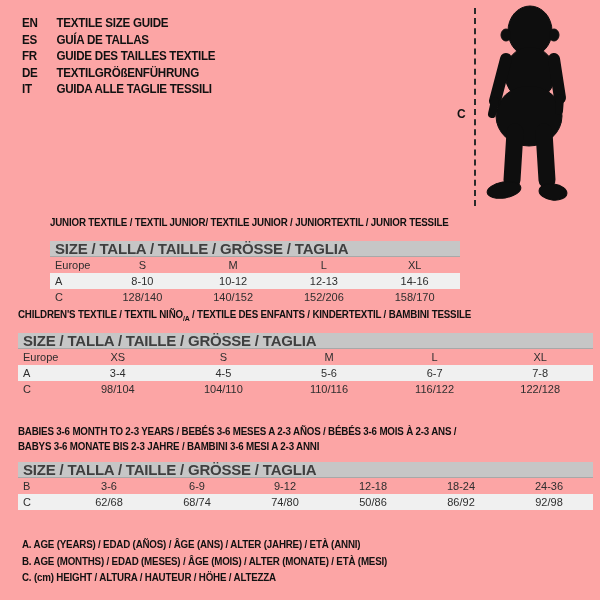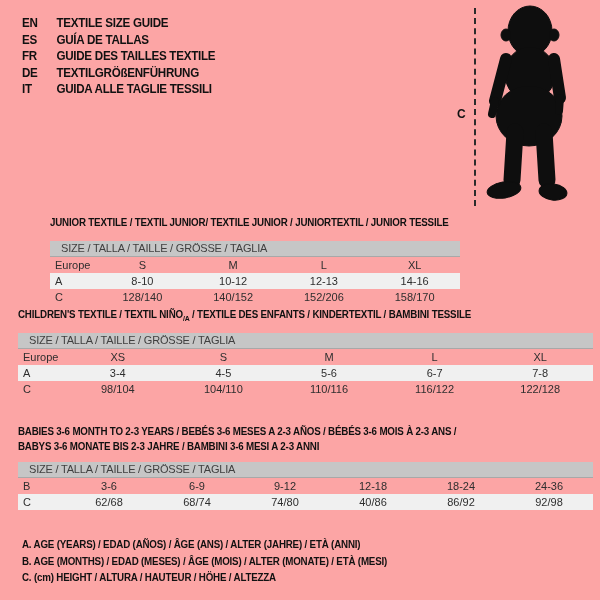--- a/index.html
+++ b/index.html
@@ -19,21 +19,21 @@
 
   
   .section{position:absolute;left:18px;}
   .s1{top:216px;width:410px;margin-left:32px;}
   .s2{top:308px;width:575px;}
   .s3{top:424px;width:575px;}
   .sec-title{font-weight:bold;font-size:10.5px;color:var(--ink,#111);letter-spacing:-0.2px;line-height:12px;height:12px;margin-bottom:13px;white-space:nowrap;transform:scaleX(0.93);transform-origin:0 0;}
   .sec-title.two{height:30px;line-height:15px;margin-bottom:8px;}
   .sub{font-size:7.5px;vertical-align:sub;}
 
-  .size-bar{height:15px;line-height:15px;background:var(--bar-gray,#c6c6c6);border-bottom:1px solid #a8a8a8;padding-left:11px;font-size:11px;color:var(--bar-ink,#3f3f3f);letter-spacing:-0.2px;}
+  .size-bar{height:15px;line-height:15px;background:var(--bar-gray,#c6c6c6);border-bottom:1px solid #a8a8a8;padding-left:5px;font-size:15px;color:var(--bar-ink,#3f3f3f);letter-spacing:-0.2px;font-weight:bold;}
   .trow{display:flex;height:16px;line-height:16px;font-size:11px;color:var(--table-ink,#2e2e2e);}
   .rows > .trow:nth-child(even){background:var(--stripe-gray,#f0f0f0);}
   .rlabel{width:42px;padding-left:5px;}
   .cells{flex:1;display:flex;}
   .cell{flex:1;text-align:center;}
 
   
   .footnotes{position:absolute;left:22px;top:536px;transform:scaleX(0.93);transform-origin:0 0;}
   .footnote{font-weight:bold;font-size:10.5px;color:var(--ink,#111);line-height:16.5px;letter-spacing:-0.2px;white-space:nowrap;}
 </style>
@@ -193,21 +193,21 @@
               <span class="cell">24-36</span>
             </span>
         </div>
           <div class="trow">
           <span class="rlabel">C</span>
           <span class="cells">
 
           <span class="cell">62/68</span>
               <span class="cell">68/74</span>
               <span class="cell">74/80</span>
-              <span class="cell">40/86</span>
+              <span class="cell">50/86</span>
               <span class="cell">86/92</span>
               <span class="cell">92/98</span>
             </span>
         </div>
         </div>
     </div>
   </div>
 
   <div class="footnotes">
 

